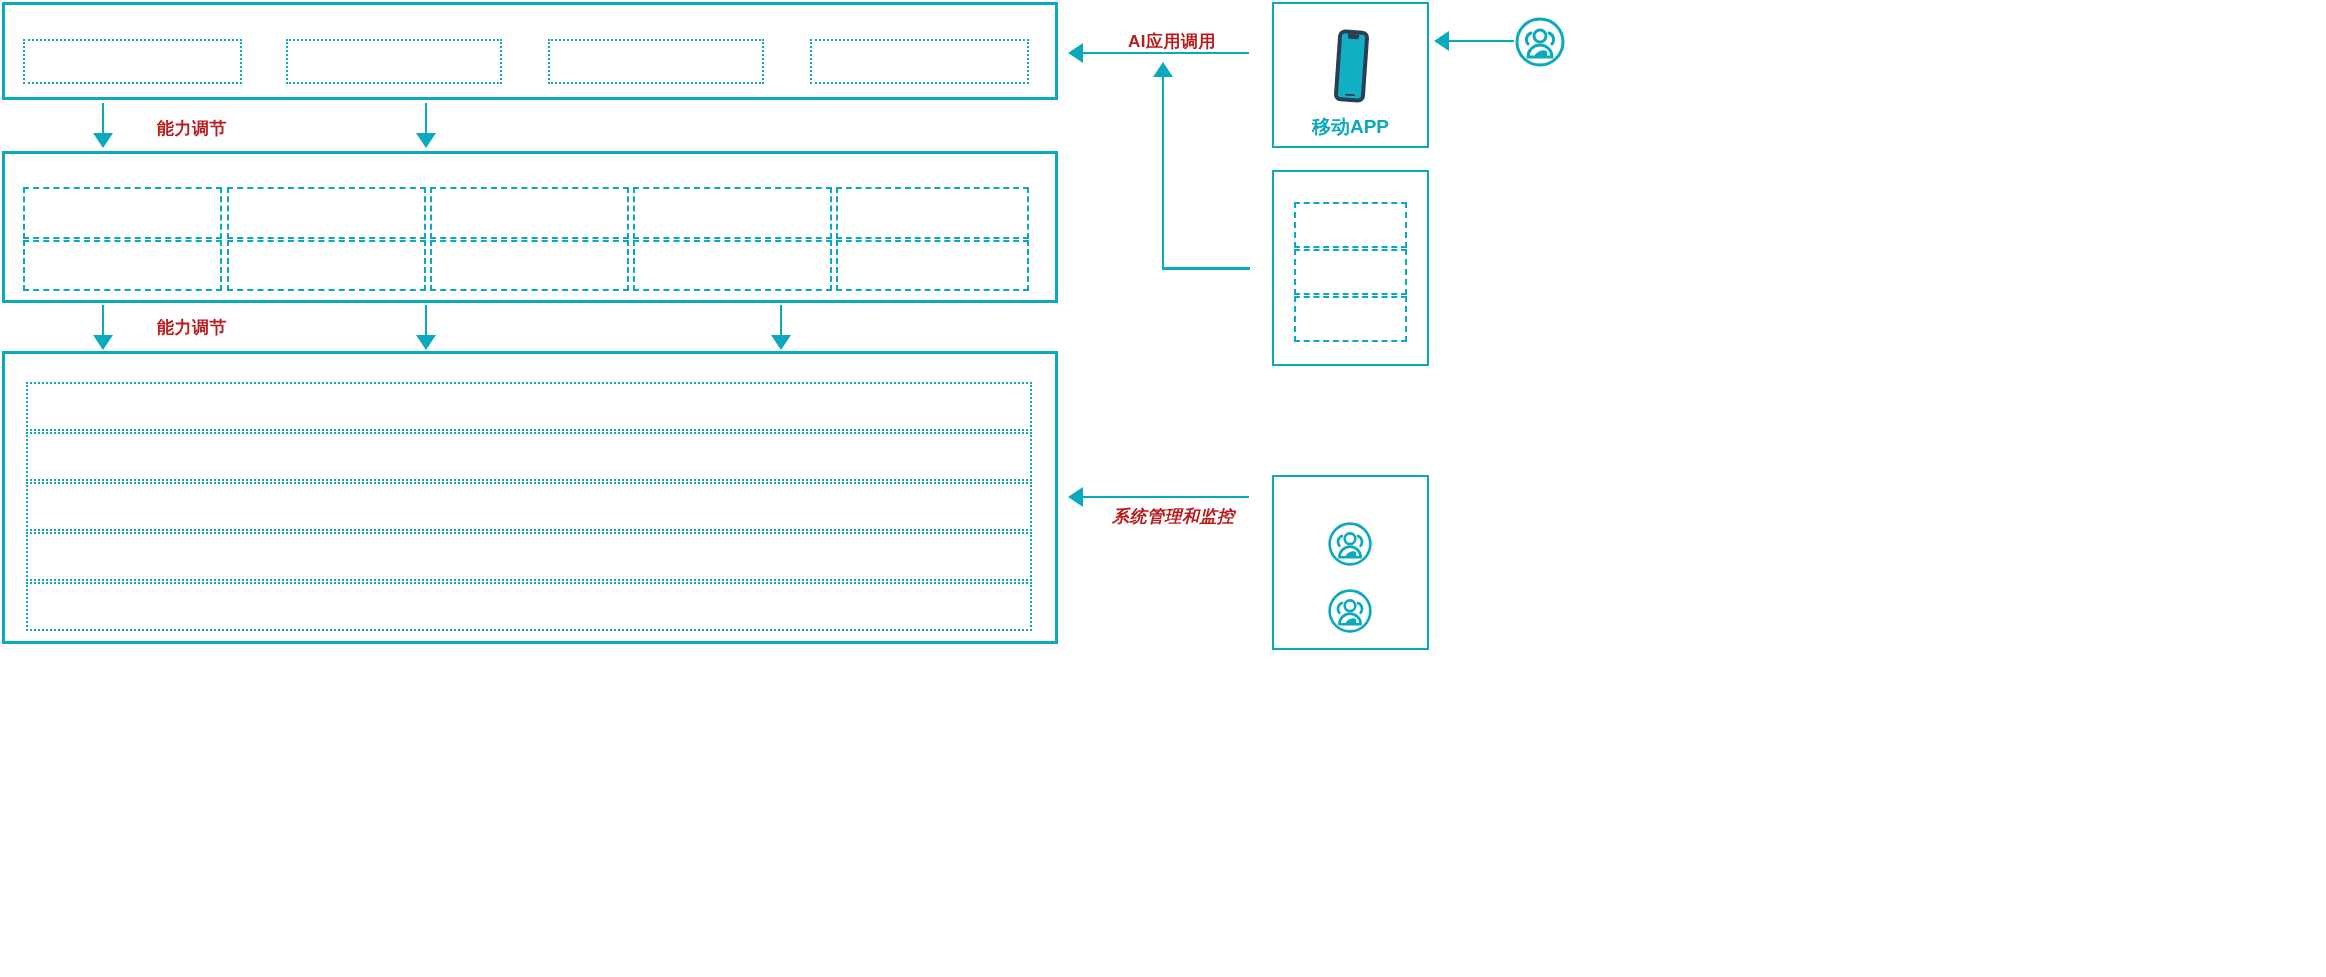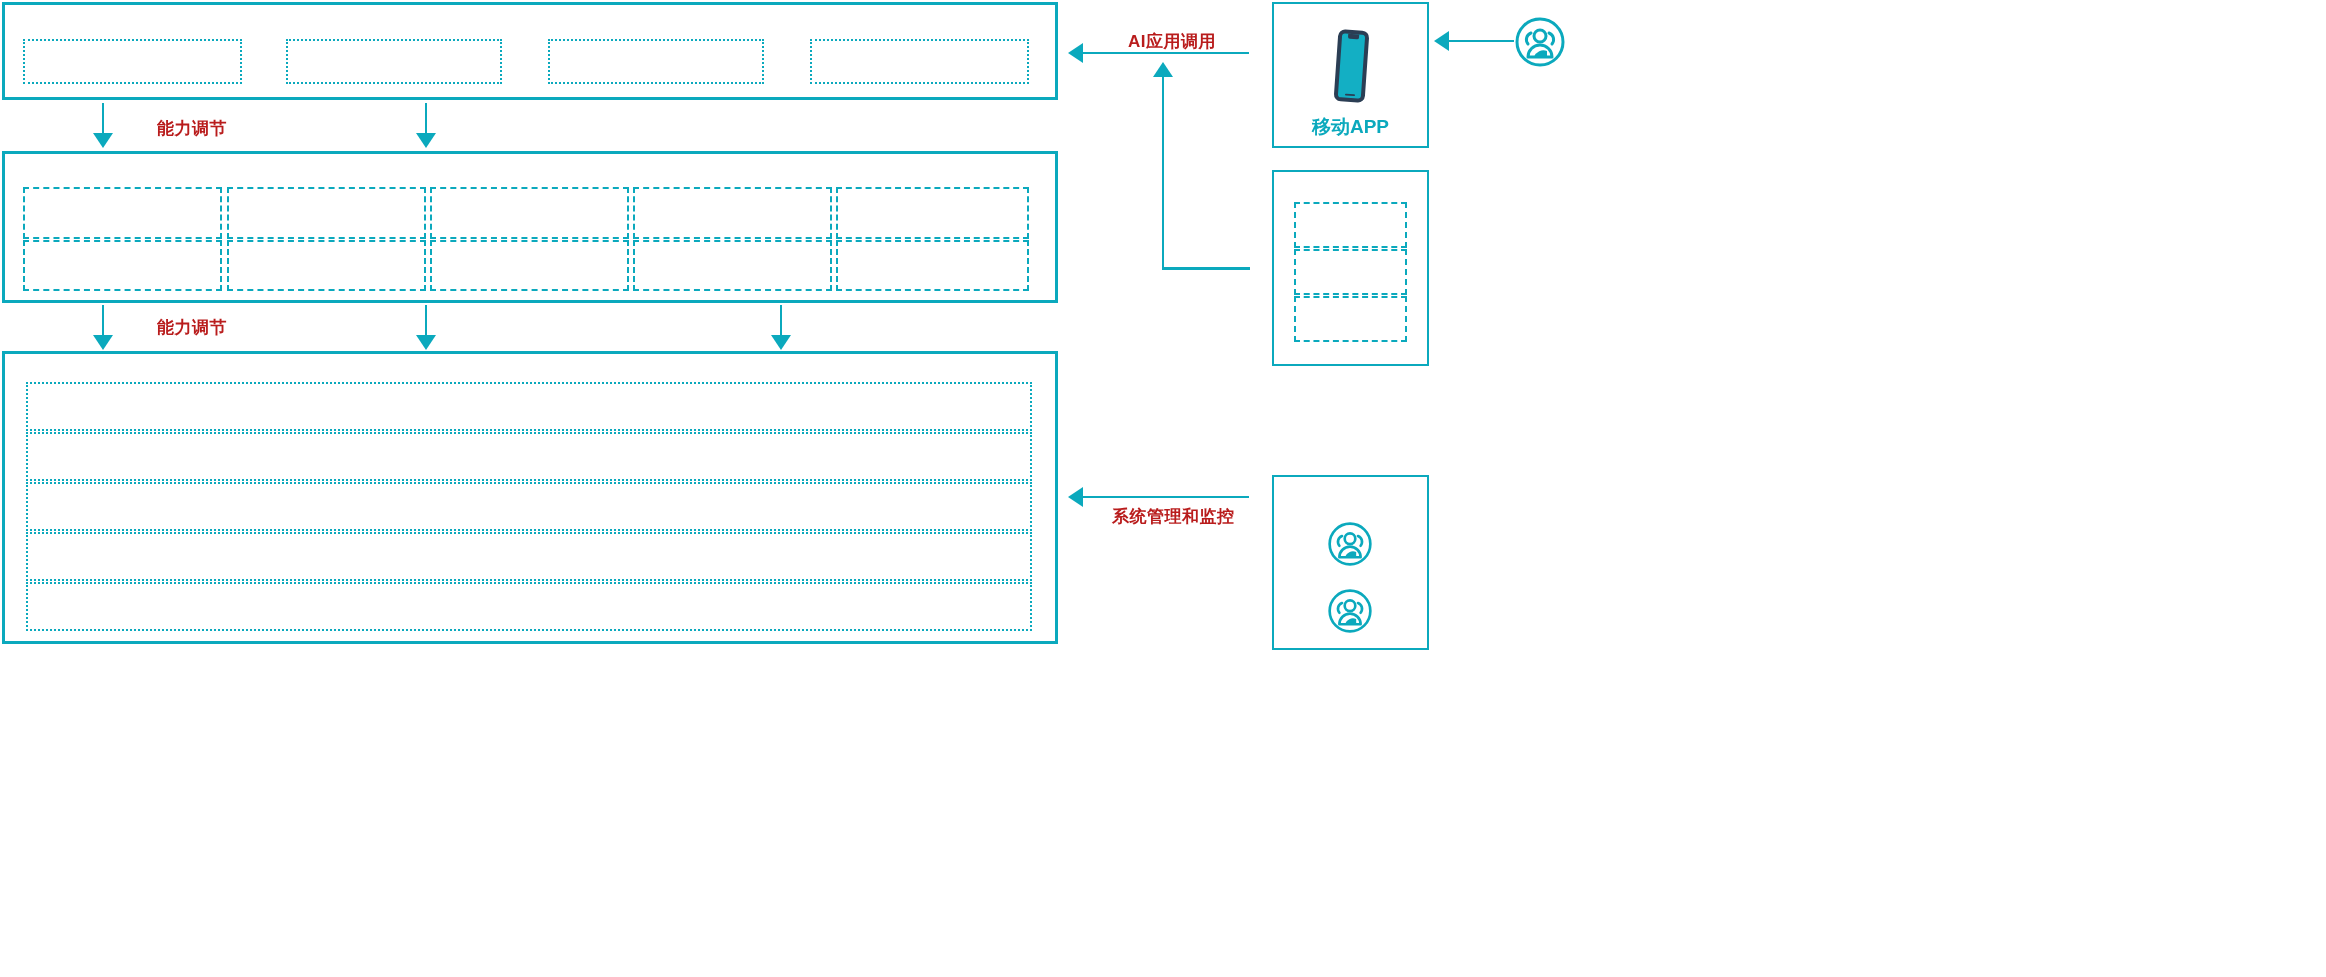--- a/index.html
+++ b/index.html
@@ -217,21 +217,21 @@
       <circle cx="26" cy="20" r="6" fill="none" stroke="#0BA9BD" stroke-width="3"></circle>
       <path d="M14 41 a12 12 0 0 1 24 0 z" fill="none" stroke="#0BA9BD" stroke-width="3" stroke-linejoin="round"></path>
       <path d="M20 41 a10 10 0 0 1 13 -6 l0 6 z" fill="#0BA9BD"></path>
     </svg>
   </div>
 
   <div class="arrow-left" style="left:1068px;top:486px;width:181px;height:22px;">
     <div class="shaft" style="width:171px;"></div>
     <div class="head"></div>
   </div>
-  <div class="flow-label" style="left:1112px;top:508px;">系统管理和监控</div>
+  <div class="flow-label" style="left:1112px;top:508px;font-style:italic;">系统管理和监控</div>
 
   <div class="panel-thin" style="left:1272px;top:475px;width:157px;height:175px;">
   </div>
   <div class="icon-wrap" style="left:1327px;top:521px;width:46px;height:46px;">
     <svg width="46" height="46" viewBox="0 0 52 52" xmlns="http://www.w3.org/2000/svg">
       <circle cx="26" cy="26" r="23" fill="none" stroke="#0BA9BD" stroke-width="3"></circle>
       <path d="M14 28 a7 7 0 0 1 3 -11" fill="none" stroke="#0BA9BD" stroke-width="3" stroke-linecap="round"></path>
       <path d="M38 28 a7 7 0 0 0 -3 -11" fill="none" stroke="#0BA9BD" stroke-width="3" stroke-linecap="round"></path>
       <circle cx="26" cy="20" r="6" fill="none" stroke="#0BA9BD" stroke-width="3"></circle>
       <path d="M14 41 a12 12 0 0 1 24 0 z" fill="none" stroke="#0BA9BD" stroke-width="3" stroke-linejoin="round"></path>

